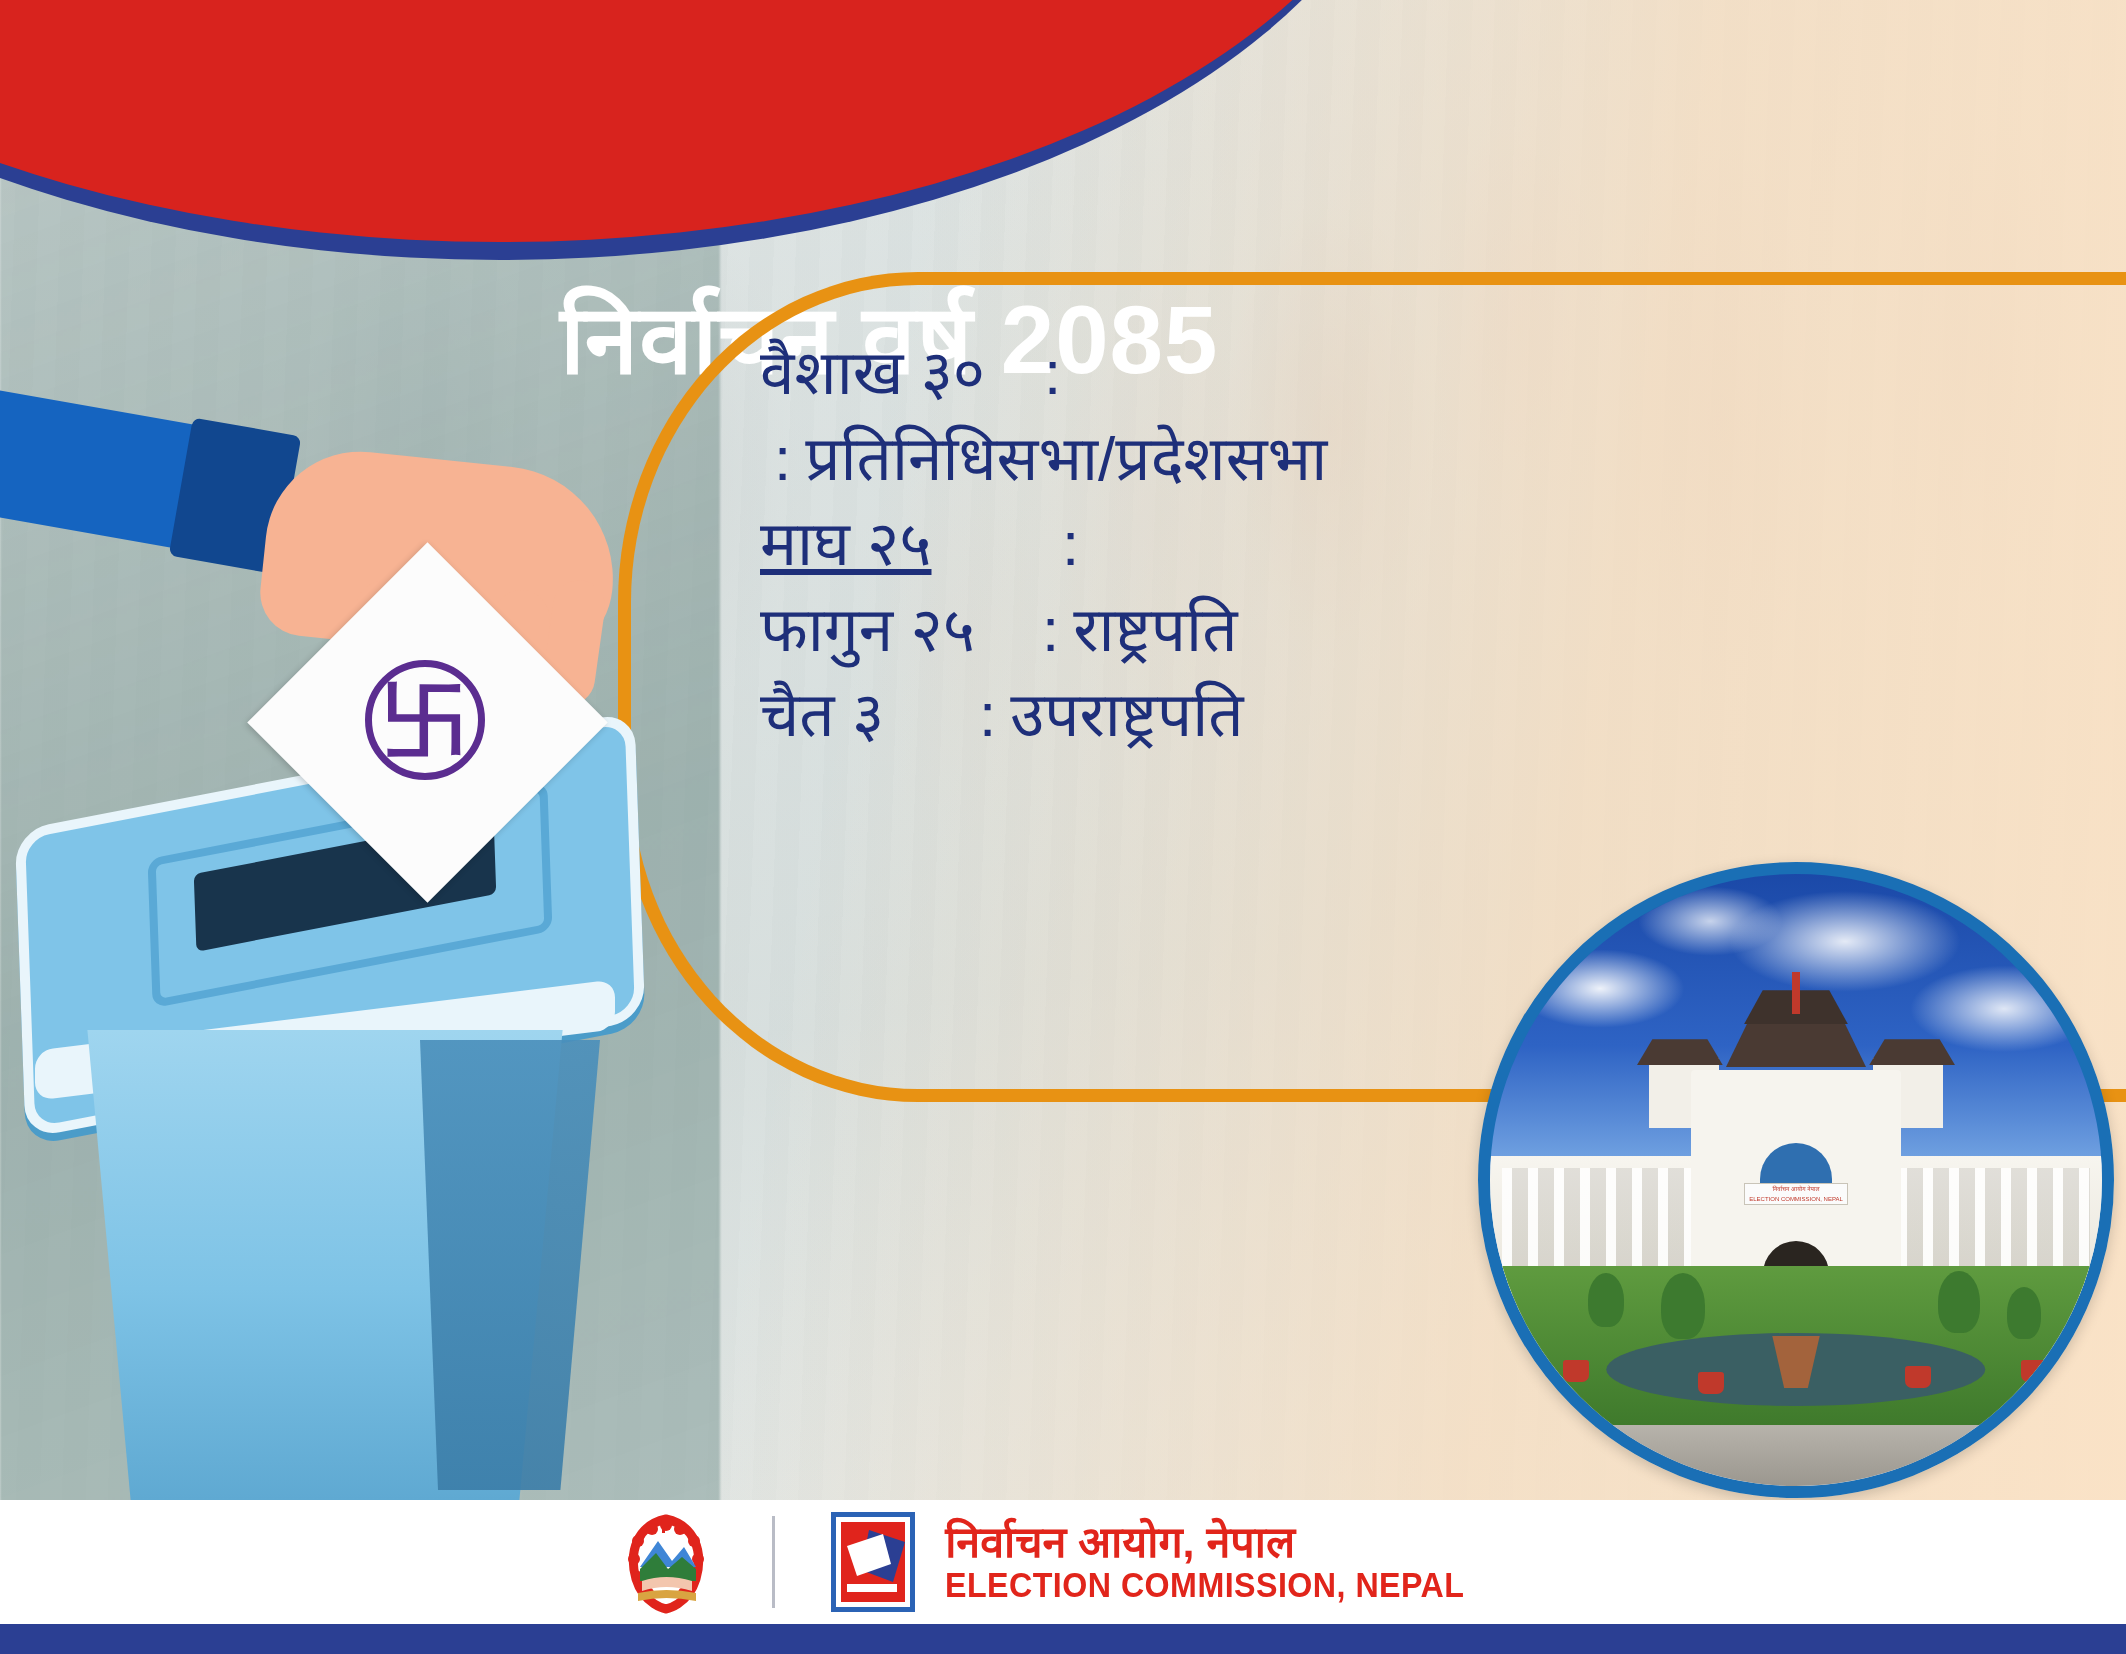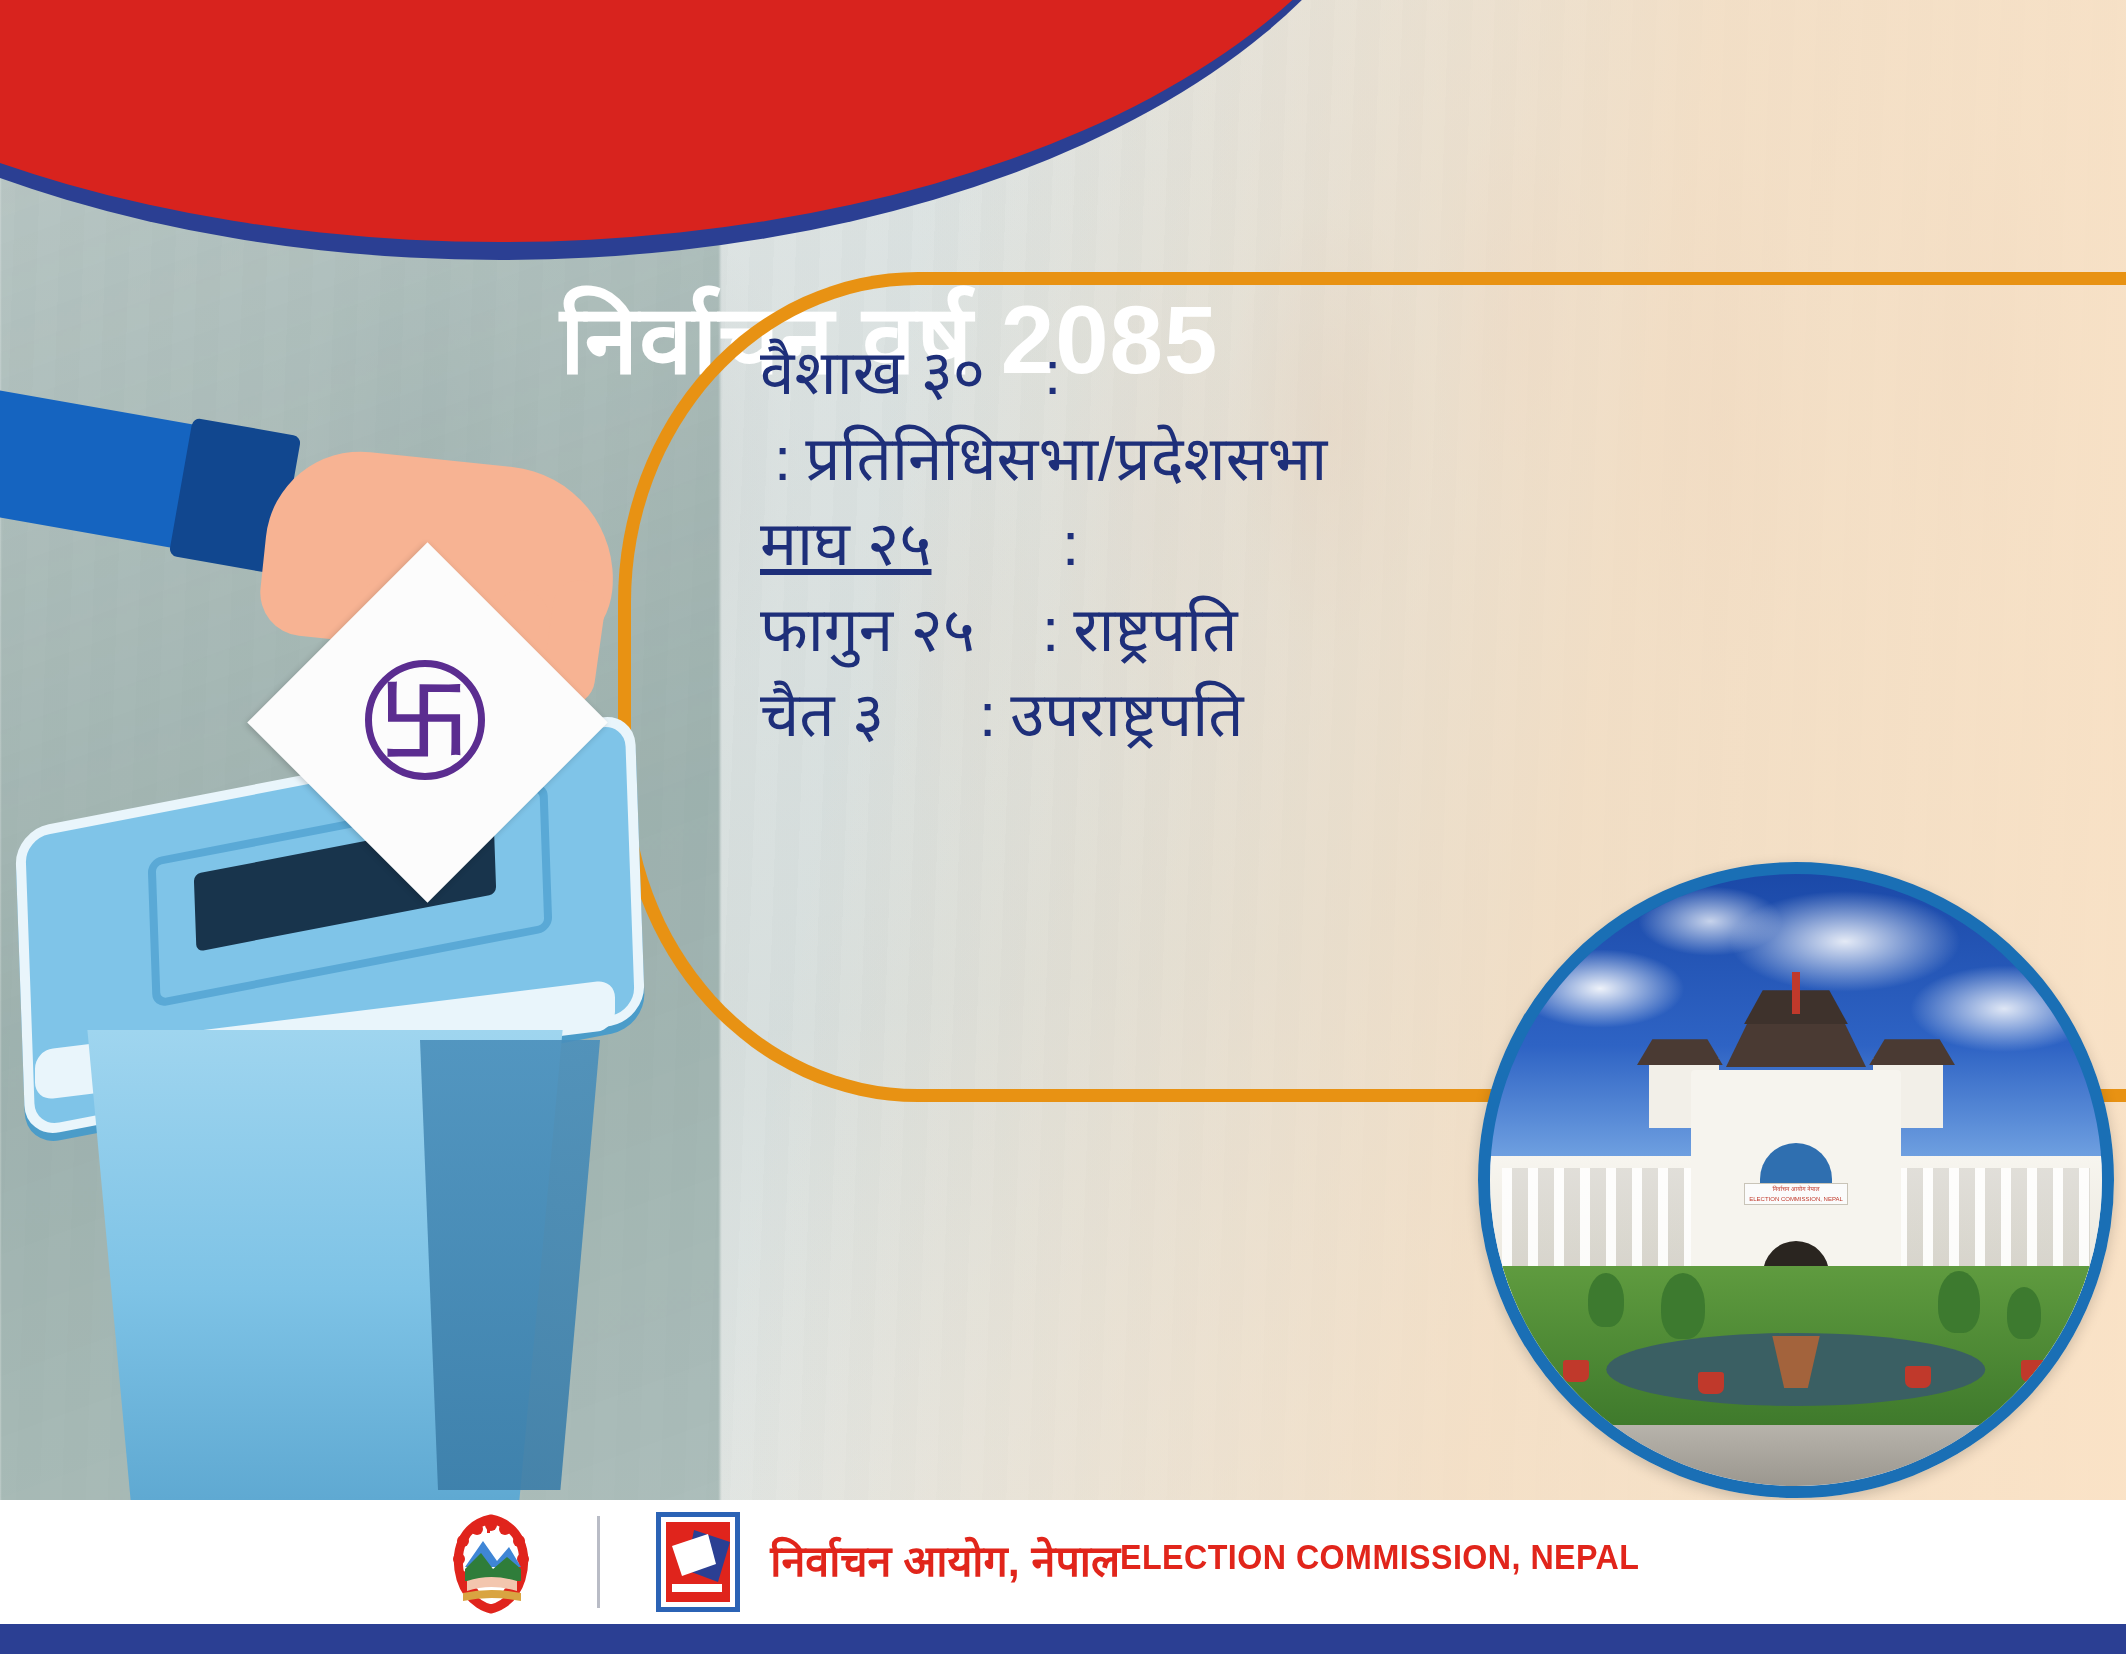--- a/index.html
+++ b/index.html
@@ -288,21 +288,21 @@
   
   .footer {
     position:absolute; left:0; bottom:30px; width:2126px; height:124px;
     background:#ffffff;
     display:flex; align-items:center; justify-content:center; gap:0;
   }
   .footer-inner { display:flex; align-items:center; gap:30px; }
   .emblem { width:100px; height:106px; position:relative; }
   .divider { width:3px; height:92px; background:#b9bcc6; margin:0 26px; }
   .ec-logo { width:84px; height:100px; position:relative; }
-  .ec-text { display:flex; flex-direction:row; justify-content:center; }
+  .ec-text { display:flex; flex-direction:column; justify-content:center; }
   .ec-np {
     color:#e1251b; font-size:43px; line-height:1.1; font-weight:700;
     white-space:nowrap;
   }
   .ec-en {
     color:#e1251b; font-size:35px; line-height:1.1; font-weight:700;
     letter-spacing:.5px; white-space:nowrap;
     transform:scaleX(.92); transform-origin:left center;
   }
   .bottom-strip {

